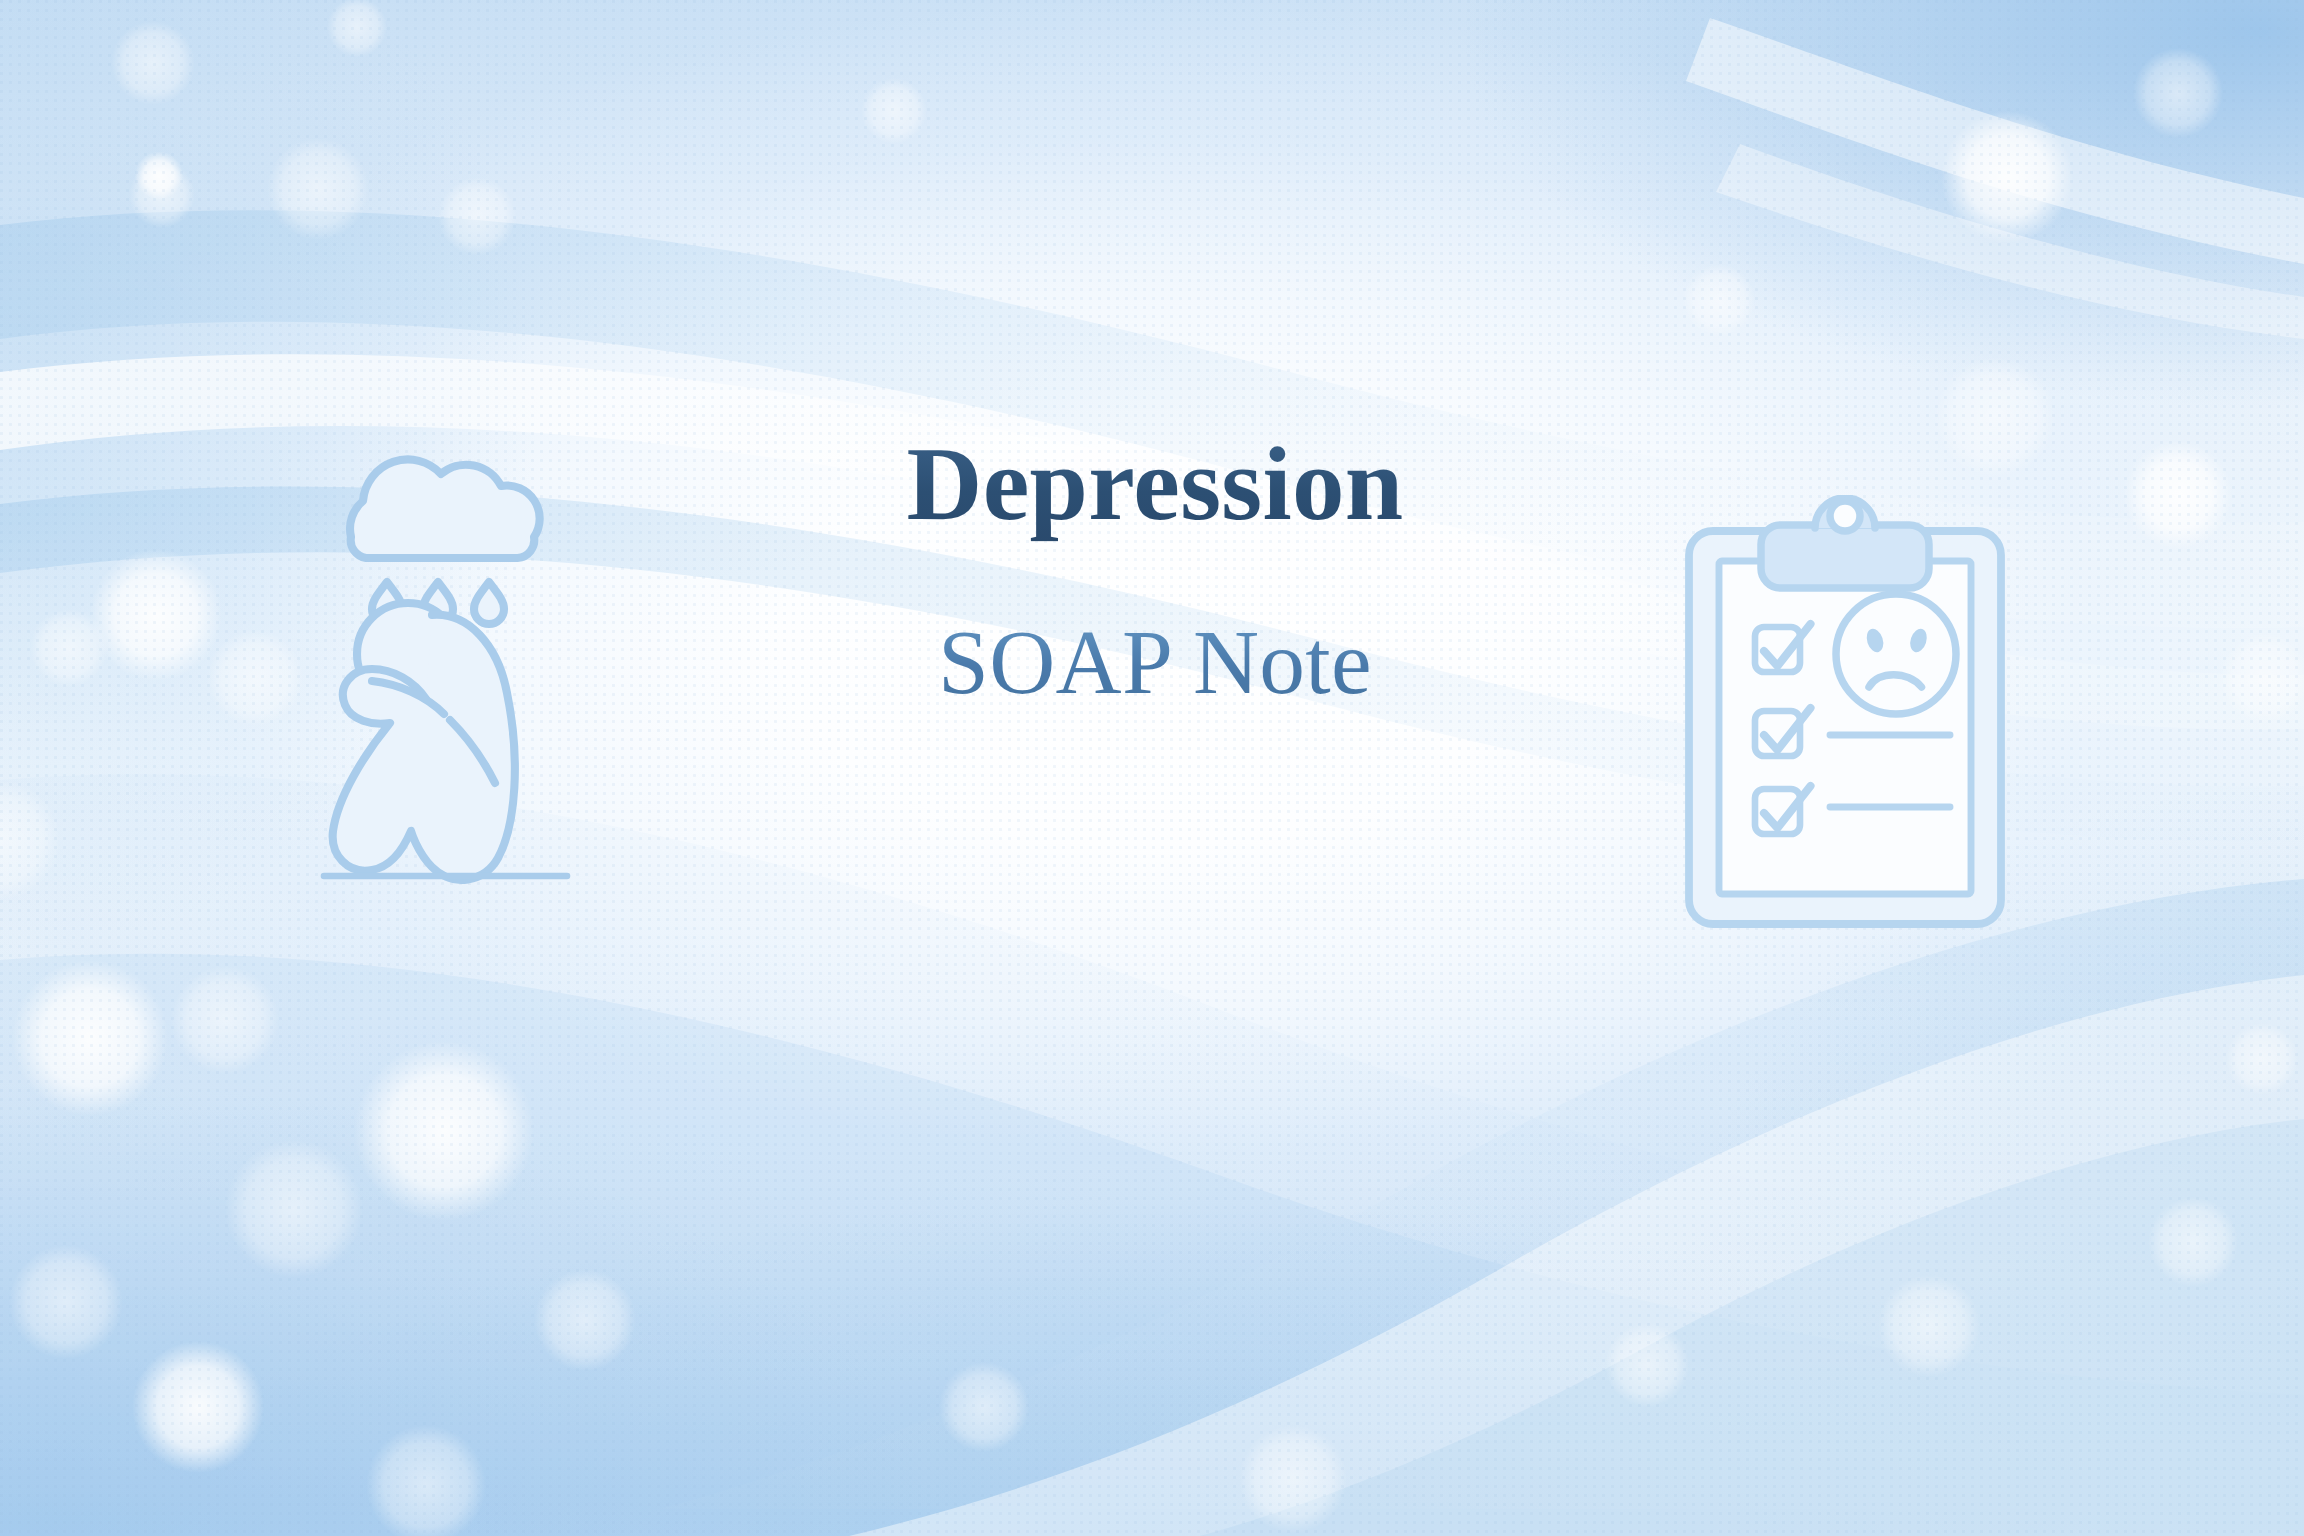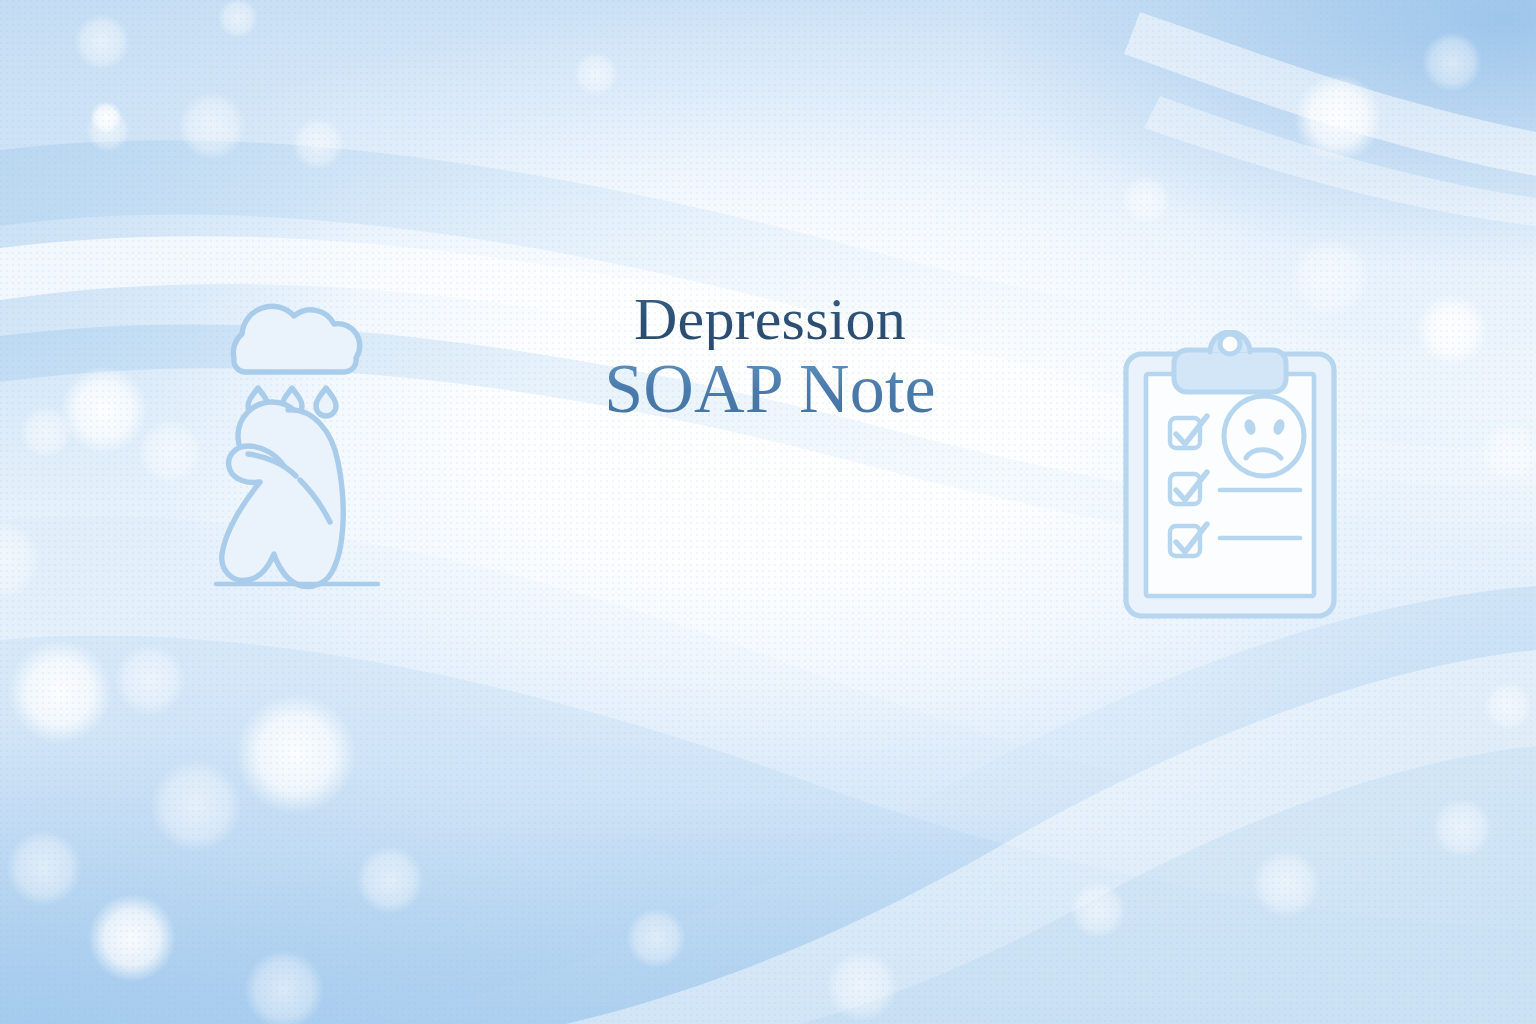--- a/index.html
+++ b/index.html
@@ -76,37 +76,38 @@
     width: 700px;
     text-align: center;
     z-index: 8;
   }
   .title-line {
     font-family: "Liberation Serif", "DejaVu Serif", serif;
     letter-spacing: 0.2px;
     white-space: nowrap;
   }
   #title-line-1 {
-    font-size: 60px;
-    font-weight: 400;
+    font-size: 70px;
+    font-weight: 700;
     line-height: 1.04;
     color: #2f5478;
     background: linear-gradient(180deg, #3a6188 0%, #2c4f73 55%, #2a4a6d 100%);
     -webkit-background-clip: text;
     background-clip: text;
     -webkit-text-fill-color: transparent;
   }
   #title-line-2, #title-line-3 {
-    font-size: 70px;
+    font-size: 61px;
     font-weight: 400;
     line-height: 1.10;
     color: #4c7eae;
     background: linear-gradient(180deg, #6397c4 0%, #4a7aab 52%, #44739f 100%);
     -webkit-background-clip: text;
     background-clip: text;
+    margin-top: 48px;
     -webkit-text-fill-color: transparent;
   }
 
   
   #sad-person-icon {
     position: absolute;
     left: 196px;
     top: 296px;
     width: 230px;
     height: 310px;

